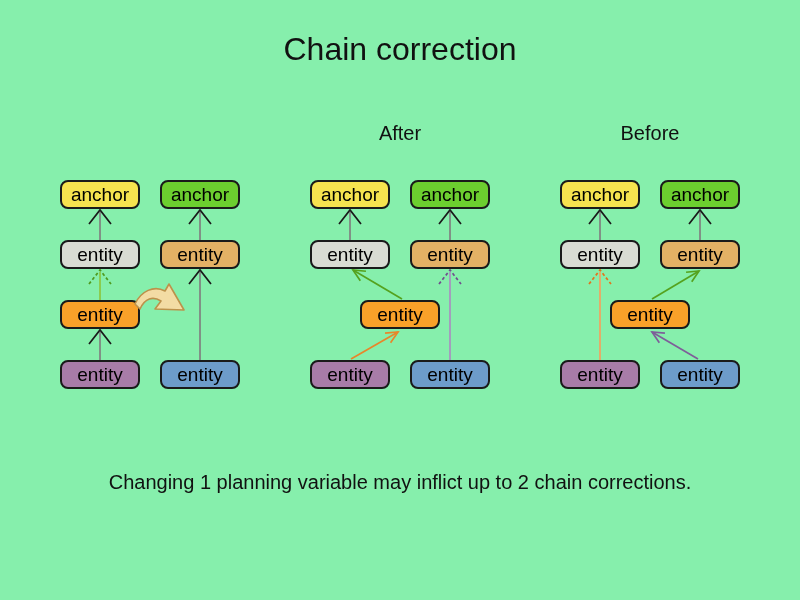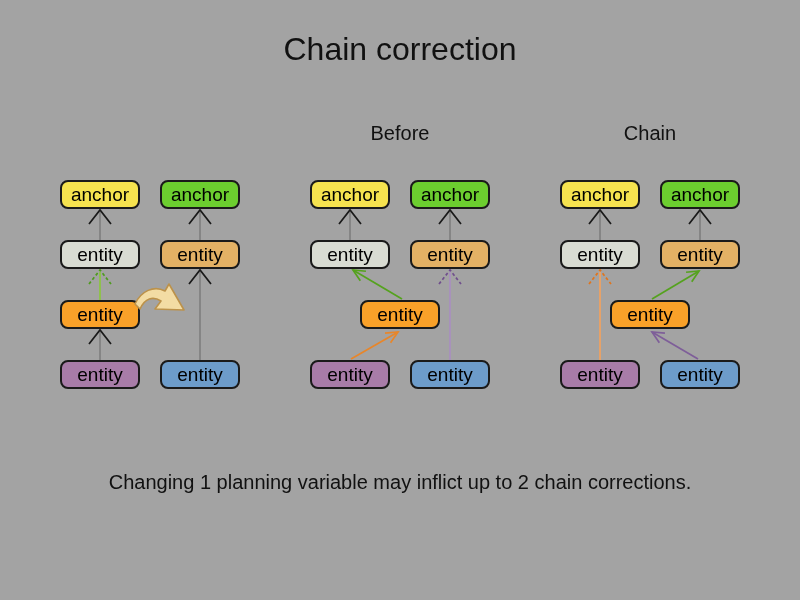--- a/index.html
+++ b/index.html
@@ -1,16 +1,16 @@
 <!DOCTYPE html>
 <html><head>
 <meta charset="utf-8">
 <style>
   html,body{margin:0;padding:0;background:#fff;}
-  #page{position:relative;width:800px;height:600px;background:#a3a3a3;overflow:hidden;
+  #page{position:relative;width:800px;height:600px;background:#86efac;overflow:hidden;
         font-family:"Liberation Sans",sans-serif;}
   #title{position:absolute;top:31px;left:0;width:800px;text-align:center;
          font-size:32px;color:#111;letter-spacing:0px;}
   .group-label{position:absolute;transform:translate(-50%,-50%);font-size:20px;color:#111;white-space:nowrap;}
   #caption{position:absolute;top:471px;left:0;width:800px;text-align:center;font-size:20px;color:#111;}
   svg.layer{position:absolute;left:0;top:0;pointer-events:none;}
   #arrows{z-index:1;}
   .node{position:absolute;z-index:2;box-sizing:border-box;border:2px solid #d946ef;border-radius:8px;
         display:flex;align-items:center;justify-content:center;font-size:19px;color:#000;}
   #overlay{z-index:3;}
@@ -72,15 +72,15 @@
       <div class="node" style="left: 560px; top: 240px; width: 80px; height: 29px; background: rgb(217, 220, 211); border-color: rgb(26, 26, 26);">entity</div>
       <div class="node" style="left: 660px; top: 240px; width: 80px; height: 29px; background: rgb(227, 177, 101); border-color: rgb(26, 26, 26);">entity</div>
       <div class="node" style="left: 610px; top: 300px; width: 80px; height: 29px; background: rgb(249, 161, 41); border-color: rgb(26, 26, 26);">entity</div>
       <div class="node" style="left: 560px; top: 360px; width: 80px; height: 29px; background: rgb(168, 124, 168); border-color: rgb(26, 26, 26);">entity</div>
       <div class="node" style="left: 660px; top: 360px; width: 80px; height: 29px; background: rgb(109, 156, 202); border-color: rgb(26, 26, 26);">entity</div>
     </div>
   <svg id="overlay" class="layer" width="800" height="600">
       <path d="M 135 304 C 141 291 154 285 165 291 L 169 284 L 184 310 L 155 309 L 161 301 C 153 296 145 298 140 309 Z" fill="#F3DCA4" stroke="#BC924B" stroke-width="1.6" stroke-linejoin="round"></path>
     </svg>
   <div id="caption">Changing 1 planning variable may inflict up to 2 chain corrections.</div>
-<div class="group-label" style="left: 400px; top: 133px;">Before</div>
-    <div class="group-label" style="left: 650px; top: 133px;">Chain</div>
+<div class="group-label" style="left: 400px; top: 133px;">After</div>
+    <div class="group-label" style="left: 650px; top: 133px;">Before</div>
   </div>
 
 </body></html>

